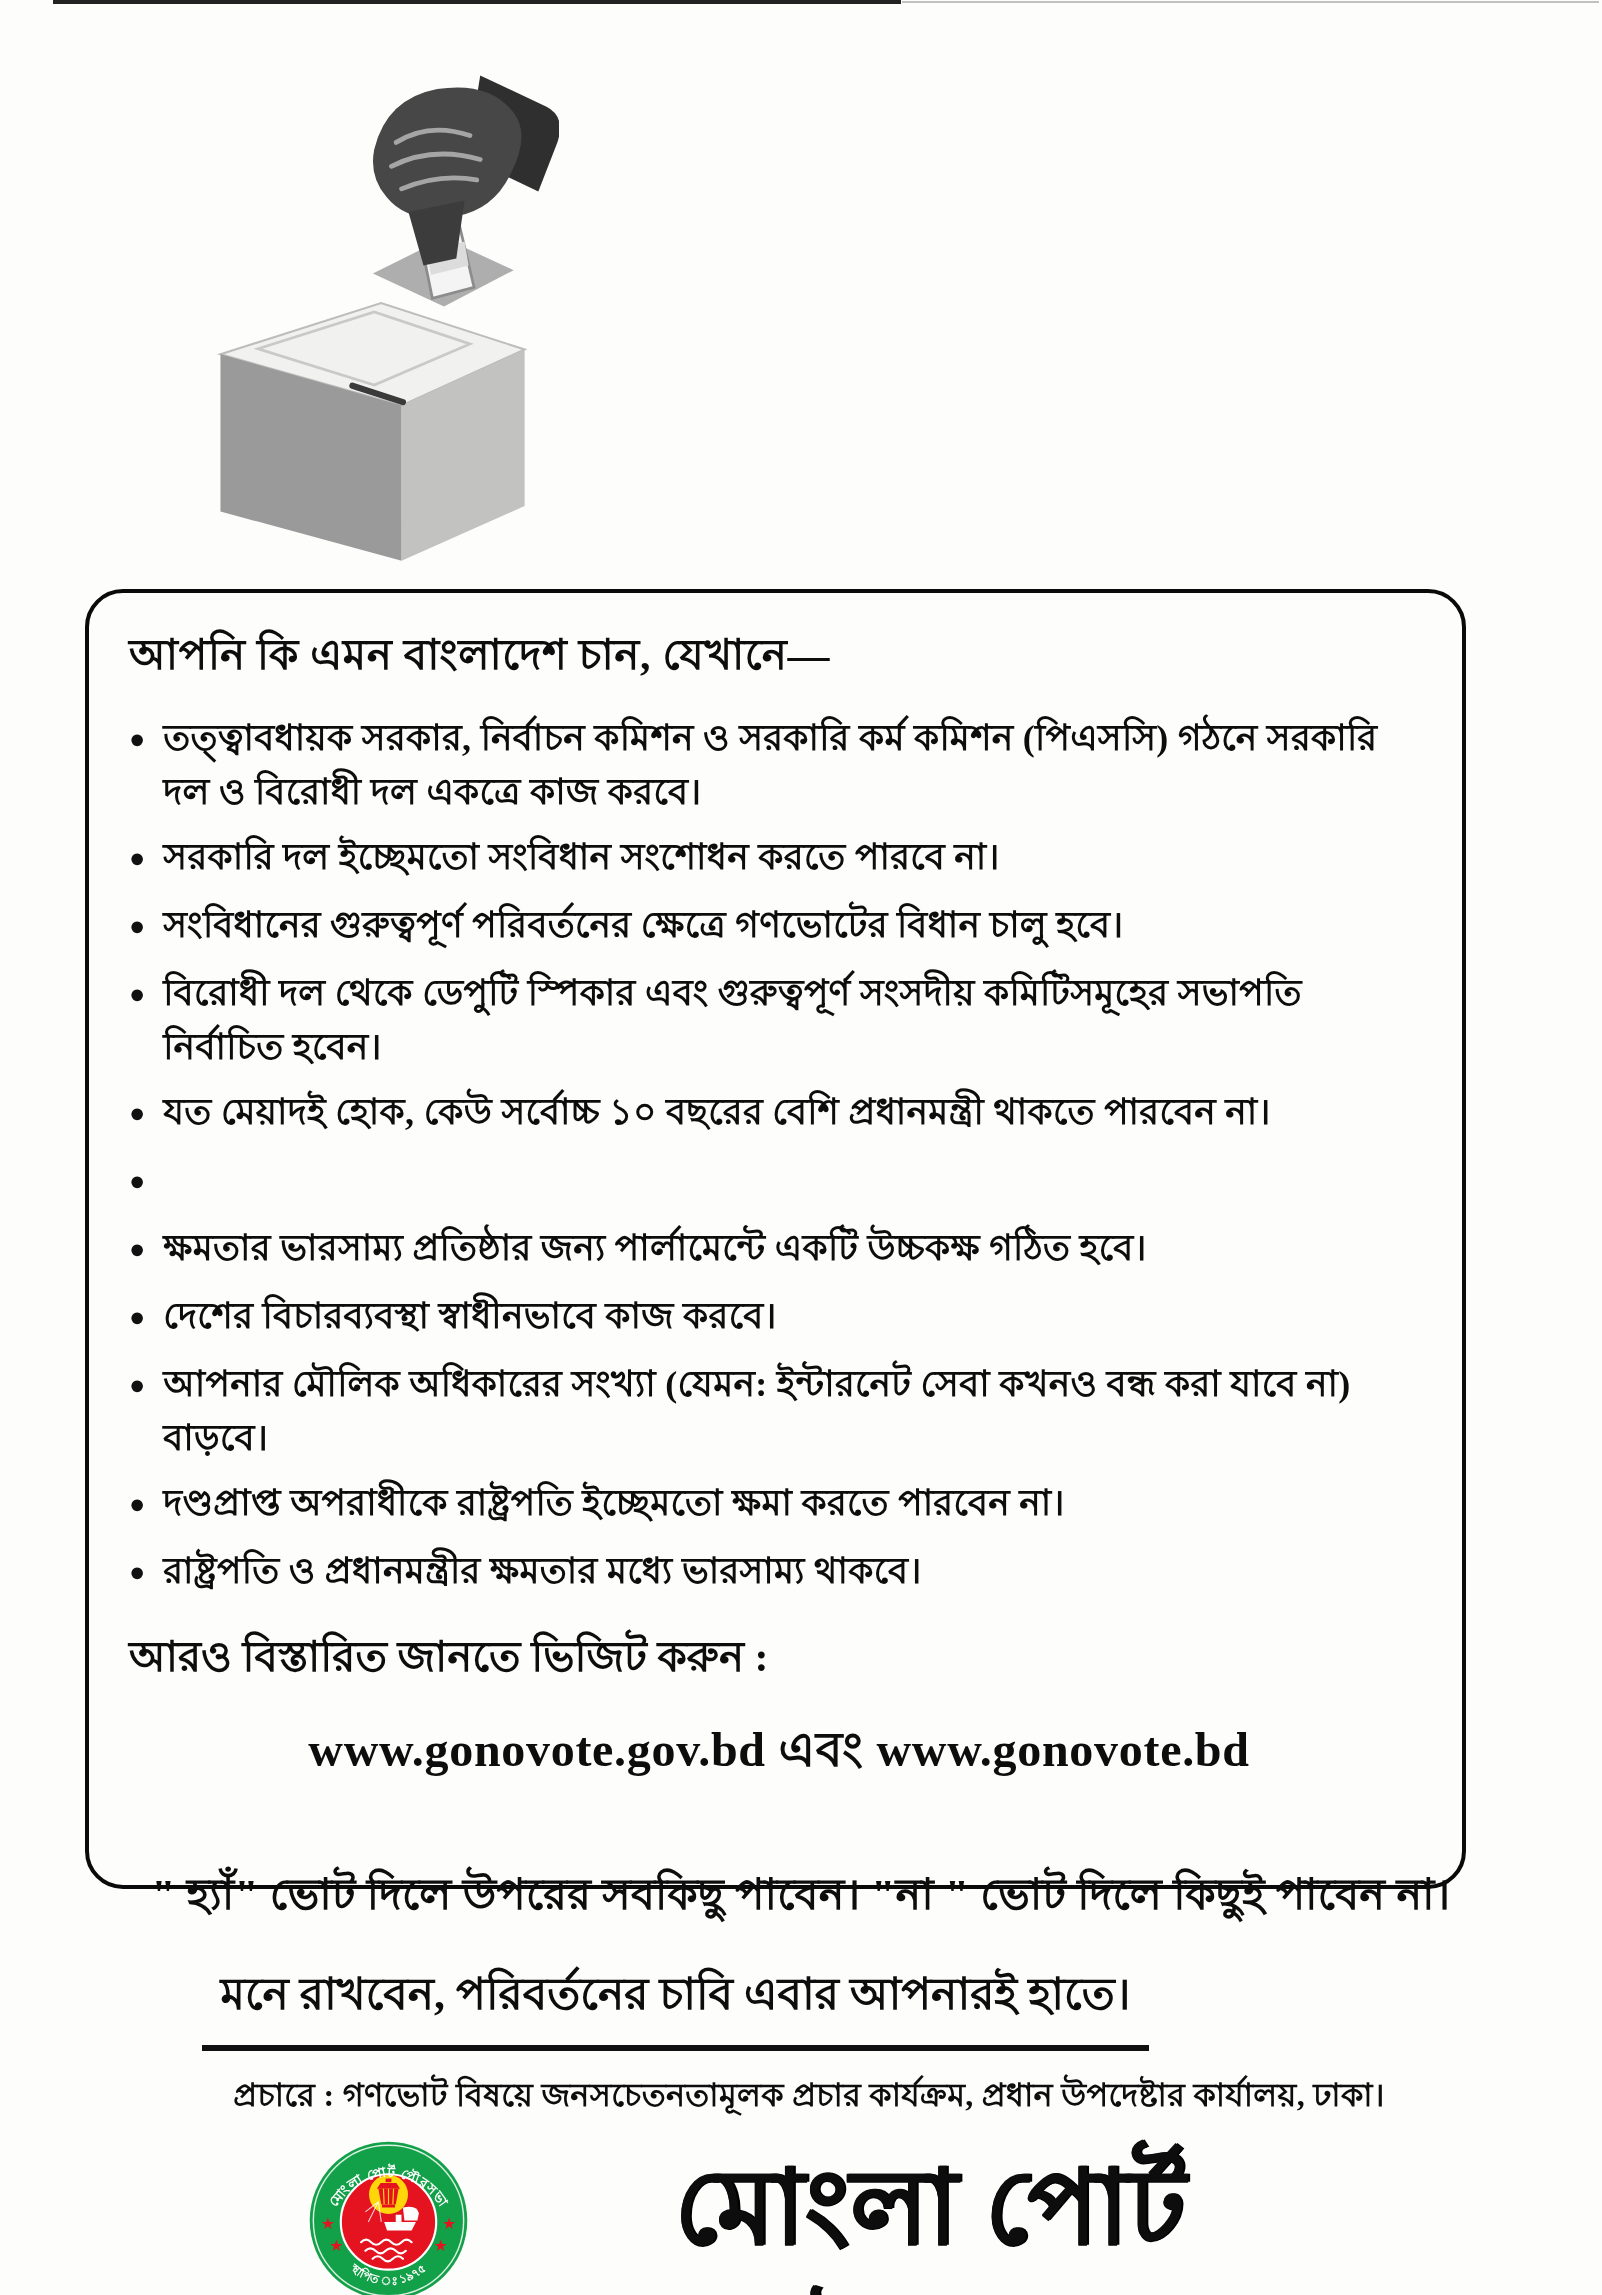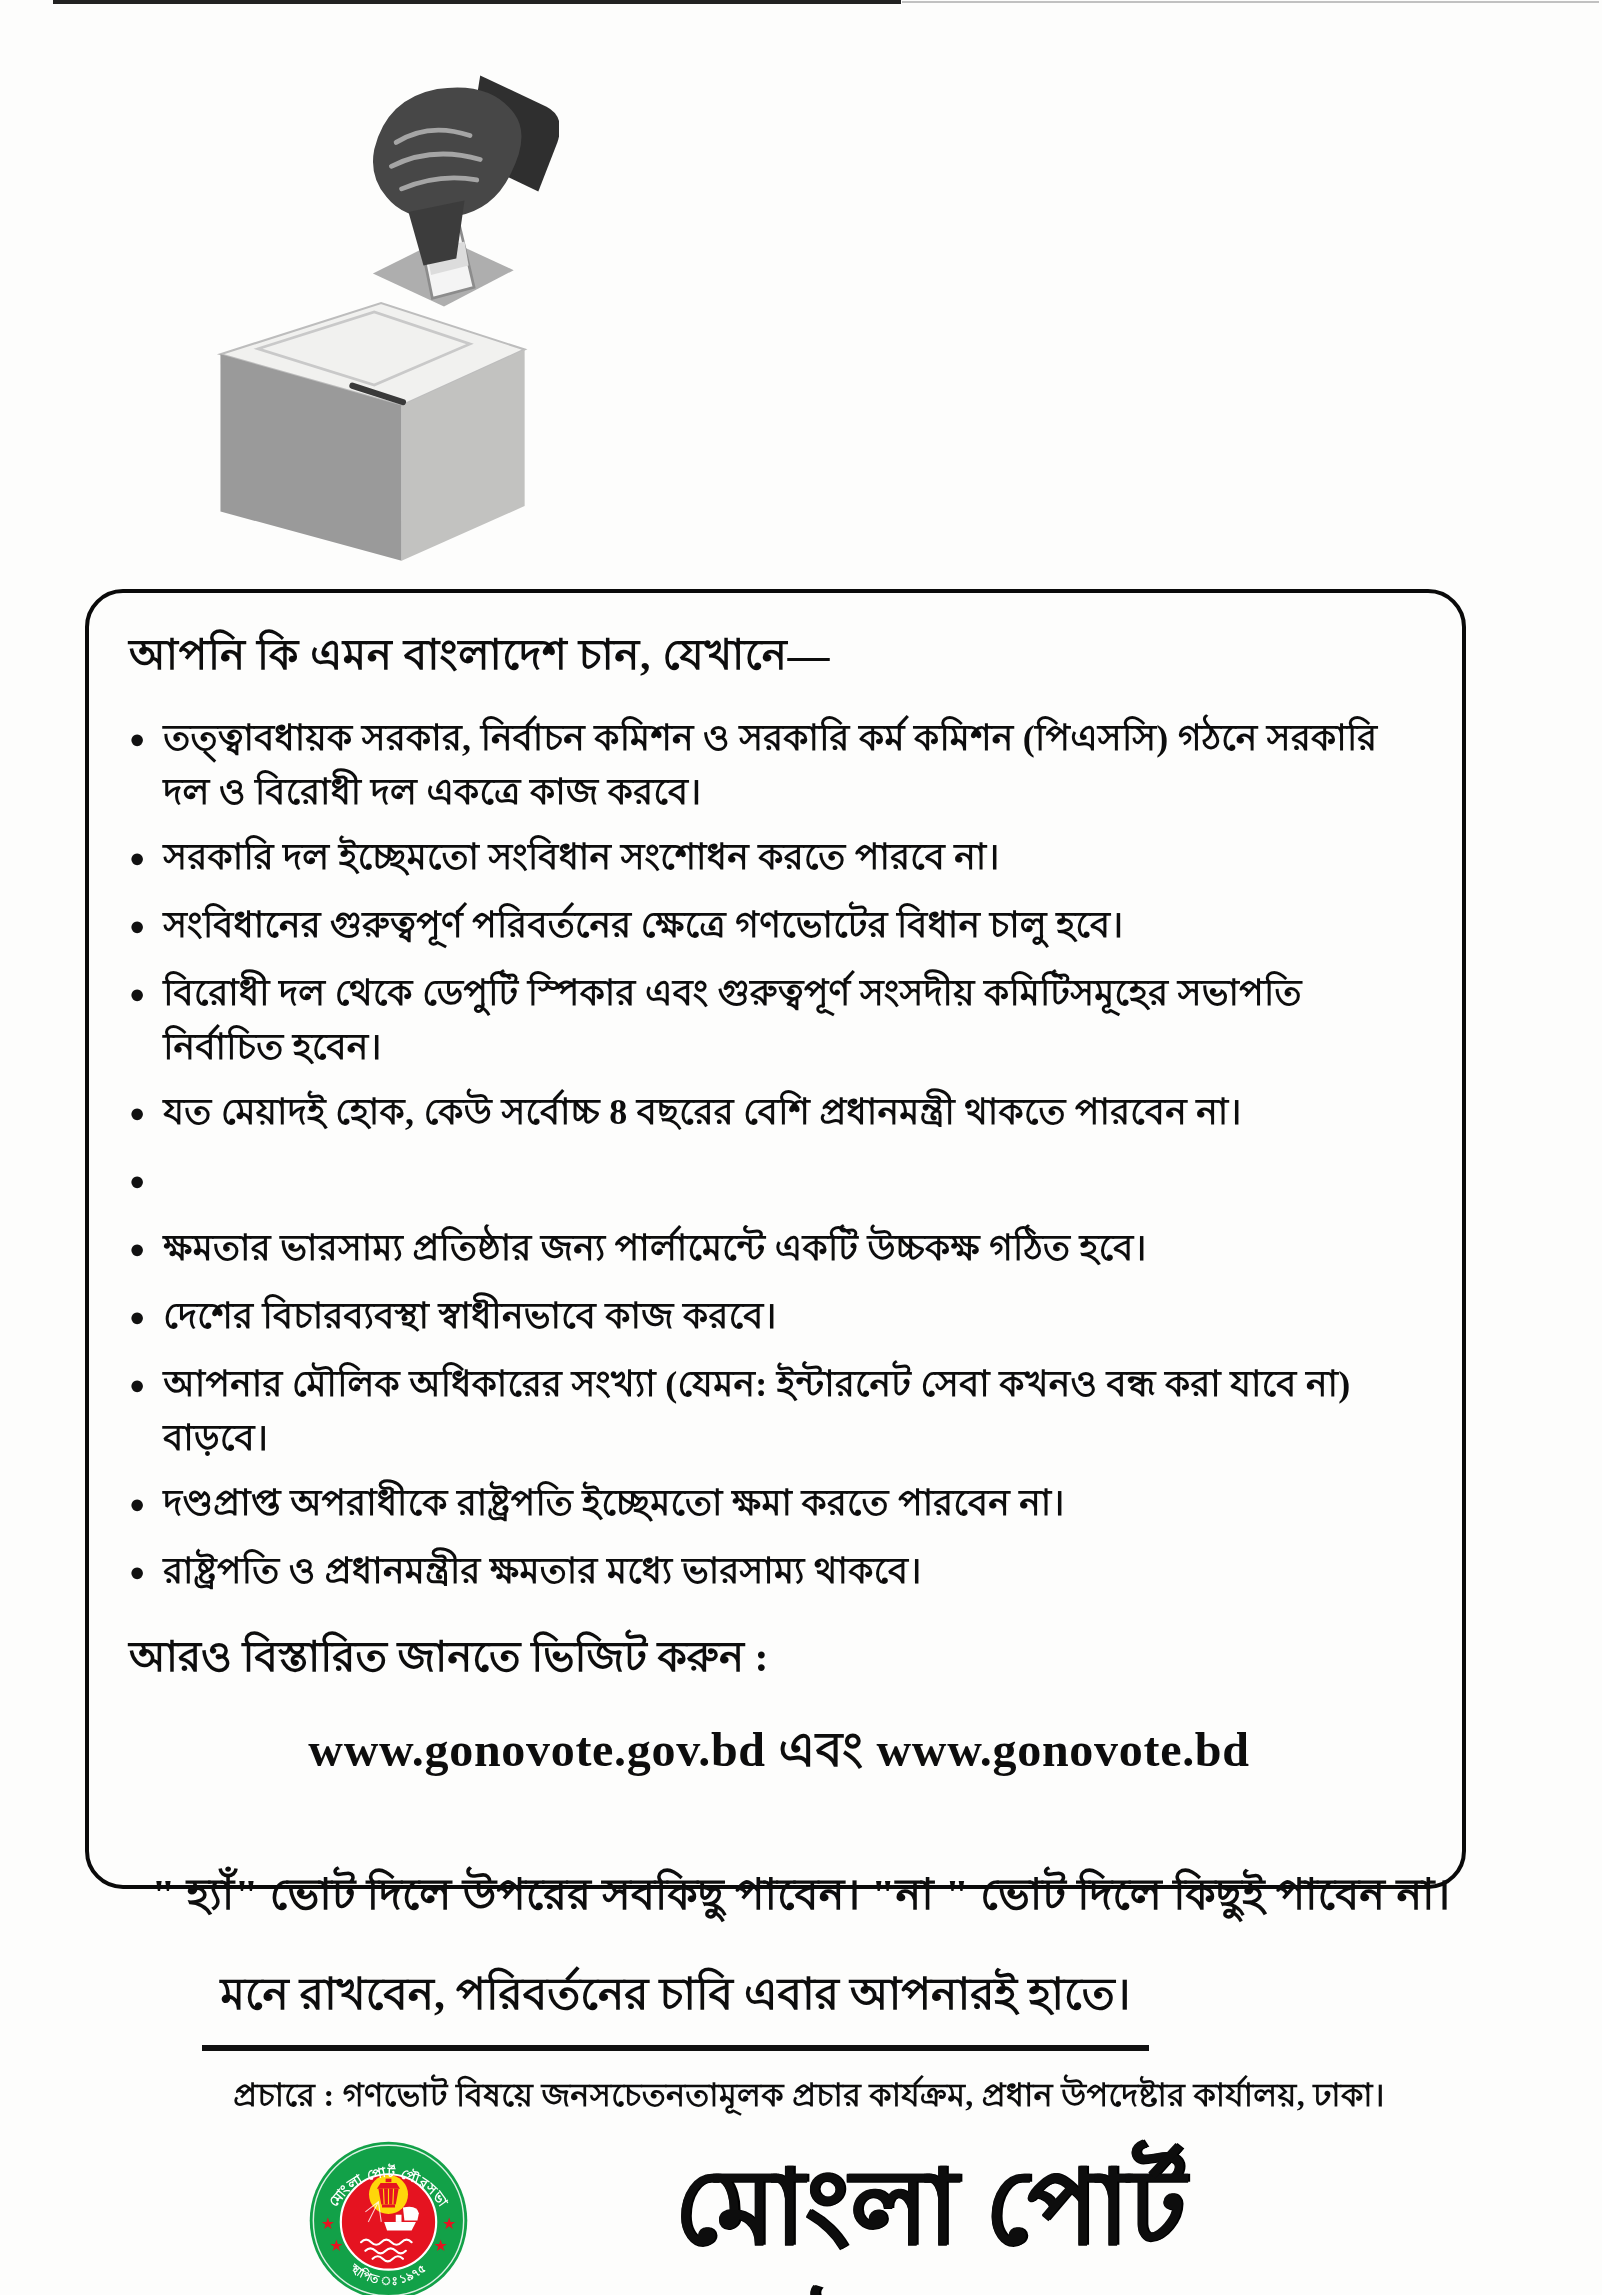--- a/index.html
+++ b/index.html
@@ -107,21 +107,21 @@
     <div class="bullet">
       <span class="dot">●</span>
       <div class="bt">সংবিধানের গুরুত্বপূর্ণ পরিবর্তনের ক্ষেত্রে গণভোটের বিধান চালু হবে।</div>
     </div>
     <div class="bullet">
       <span class="dot">●</span>
       <div class="bt">বিরোধী দল থেকে ডেপুটি স্পিকার এবং গুরুত্বপূর্ণ সংসদীয় কমিটিসমূহের সভাপতি নির্বাচিত হবেন।</div>
     </div>
     <div class="bullet">
       <span class="dot">●</span>
-      <div class="bt">যত মেয়াদই হোক, কেউ সর্বোচ্চ 8 বছরের বেশি প্রধানমন্ত্রী থাকতে পারবেন না।</div>
+      <div class="bt">যত মেয়াদই হোক, কেউ সর্বোচ্চ ১০ বছরের বেশি প্রধানমন্ত্রী থাকতে পারবেন না।</div>
     </div>
     <div class="bullet">
       <span class="dot">●</span>
     </div>
     <div class="bullet">
       <span class="dot">●</span>
       <div class="bt">ক্ষমতার ভারসাম্য প্রতিষ্ঠার জন্য পার্লামেন্টে একটি উচ্চকক্ষ গঠিত হবে।</div>
     </div>
     <div class="bullet">
       <span class="dot">●</span>

